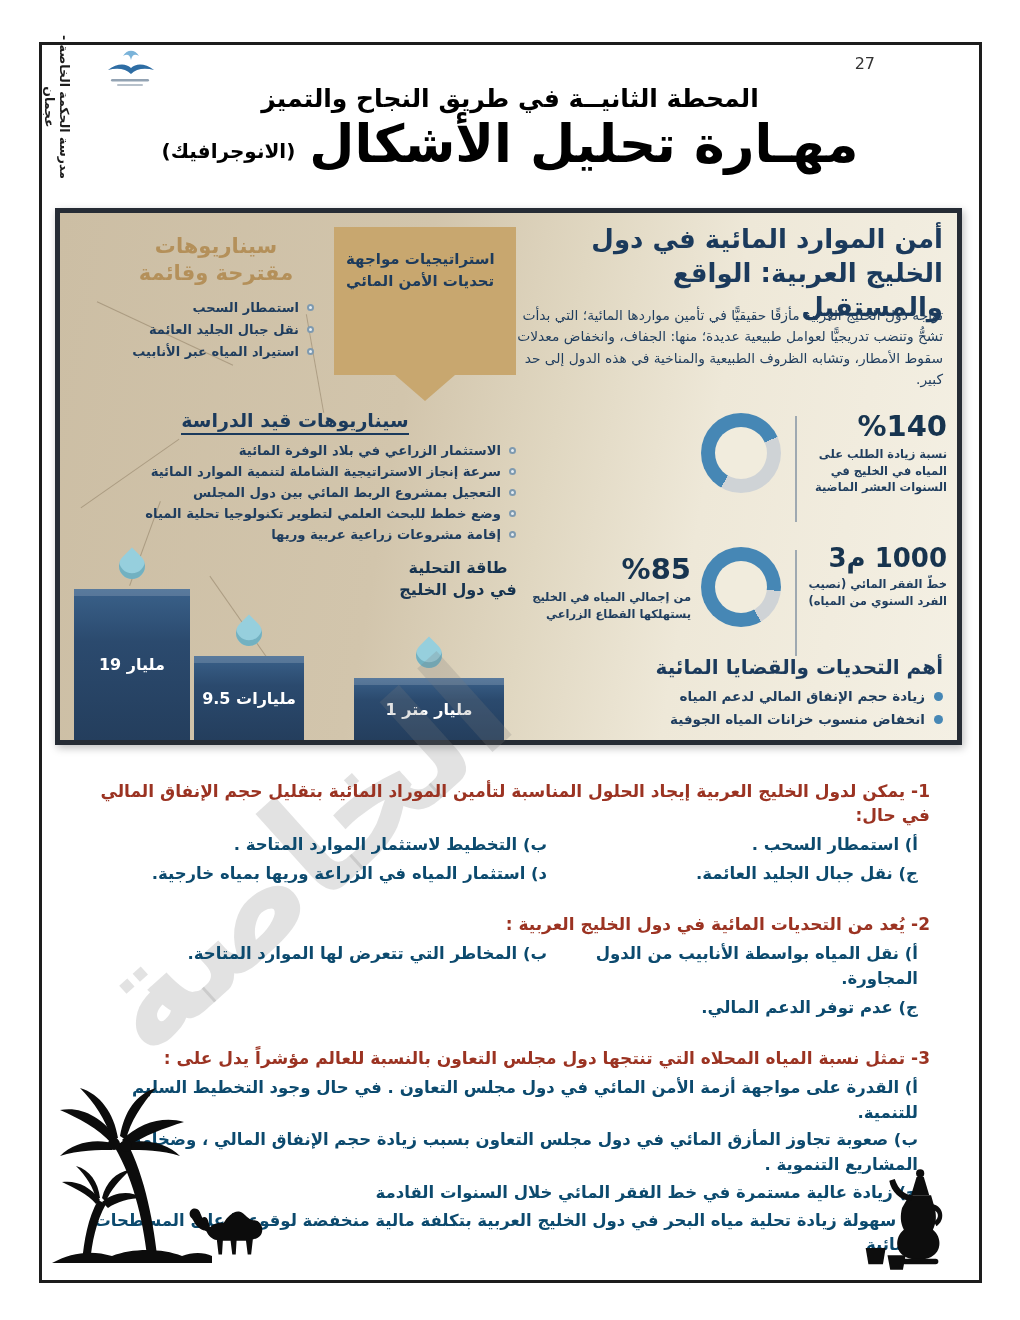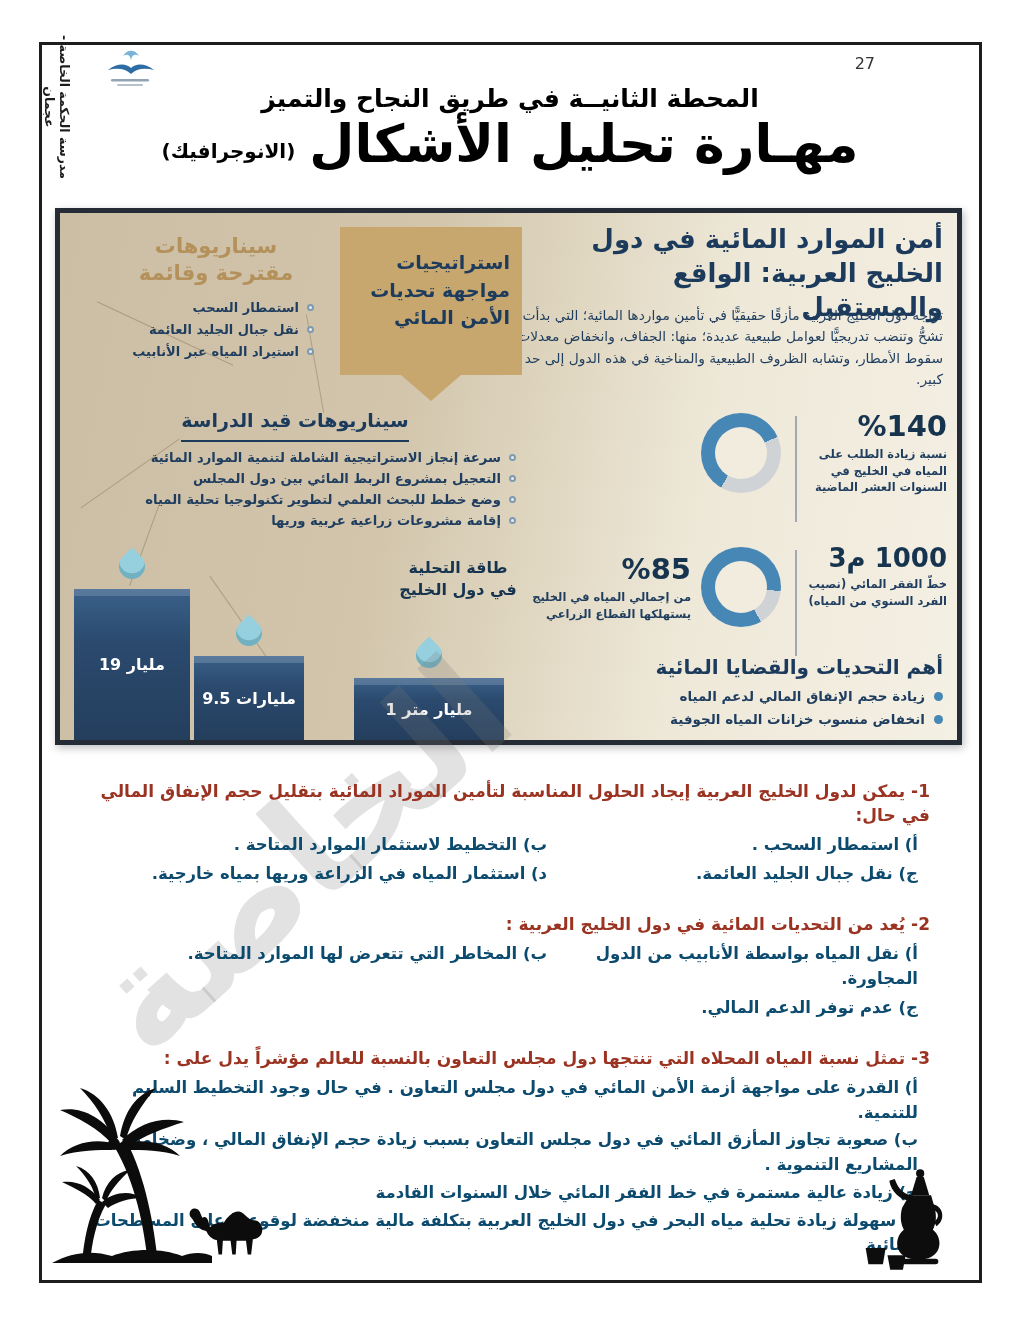--- a/index.html
+++ b/index.html
@@ -54,28 +54,28 @@
   .ig-chal{position:absolute;top:442px;right:14px;width:430px;text-align:right}
   .ig-chal .h{font-size:20px;font-weight:800;color:#1b3a5c;margin-bottom:9px}
   .chal-item{display:flex;align-items:center;gap:9px;font-size:13.5px;font-weight:700;color:#1f3d5e;margin-bottom:7px}
   .bdot{width:9px;height:9px;border-radius:50%;background:#4687b5;flex:0 0 auto}
 
   .ig-scen{position:absolute;top:20px;left:58px;width:196px}
   .ig-scen .h{font-size:21px;font-weight:800;color:#b4905a;line-height:1.3;text-align:center;margin-bottom:12px}
   .scen-item,.study-item{display:flex;align-items:center;gap:8px;font-size:13px;font-weight:700;color:#1f3d5e;margin-top:7px;text-align:right}
   .ring{width:7px;height:7px;border:2px solid #7e9ab0;border-radius:50%;background:#e6ecf1;flex:0 0 auto}
 
-  .ig-banner{position:absolute;top:14px;left:280px;width:182px;min-height:148px;background:#c8a76f;
-    color:#1d3b5c;font-size:19px;font-weight:800;text-align:right;padding:22px 12px 10px;line-height:1.45}
+  .ig-banner{position:absolute;top:14px;left:274px;width:182px;min-height:148px;background:#c8a76f;
+    color:#1d3b5c;font-size:15px;font-weight:800;text-align:left;padding:22px 12px 10px;line-height:1.45}
   .ig-banner::after{content:"";position:absolute;top:100%;left:50%;transform:translateX(-50%);
     border:30px solid transparent;border-top:26px solid #c8a76f;border-bottom-width:0}
 
   .ig-study{position:absolute;top:196px;left:14px;width:442px}
   .ig-study .h-wrap{text-align:center;margin-bottom:8px}
-  .ig-study .h{display:inline-block;font-size:19px;font-weight:800;color:#1b3a5c;border-bottom:2px solid #1b3a5c;padding-bottom:9px}
+  .ig-study .h{display:inline-block;font-size:19px;font-weight:800;color:#1b3a5c;border-bottom:2px solid #1b3a5c;padding-bottom:2px}
   .ig-study .study-item{font-size:13.2px;margin-top:6px}
 
   .ig-capacity{position:absolute;top:344px;left:338px;width:120px;text-align:center;
     font-size:16px;font-weight:800;color:#16334f;line-height:1.35}
 
   .ig-bars{position:absolute;left:6px;bottom:0;width:470px;height:200px;direction:ltr}
   .bar{position:absolute;bottom:0;display:flex;align-items:center;justify-content:center;
     background:linear-gradient(180deg,#3a618a 0%,#2b4a6e 35%,#243e5d 100%);
     color:#fff;font-weight:700;font-size:16px;text-align:center}
   .bar::before{content:"";position:absolute;top:0;left:0;right:0;height:7px;background:rgba(255,255,255,.16)}
@@ -186,20 +186,24 @@
         <span class="ring"></span>
         <span>استيراد المياه عبر الأنابيب</span>
       </div>
     </div>
 
     <div class="ig-banner">استراتيجيات مواجهة تحديات الأمن المائي</div>
 
     <div class="ig-study">
       <div class="h-wrap">
         <span class="h">سيناريوهات قيد الدراسة</span>
+      </div>
+      <div class="study-item">
+        <span class="ring"></span>
+        <span>الاستثمار الزراعي في بلاد الوفرة المائية</span>
       </div>
       <div class="study-item">
         <span class="ring"></span>
         <span>سرعة إنجاز الاستراتيجية الشاملة لتنمية الموارد المائية</span>
       </div>
       <div class="study-item">
         <span class="ring"></span>
         <span>التعجيل بمشروع الربط المائي بين دول المجلس</span>
       </div>
       <div class="study-item">

